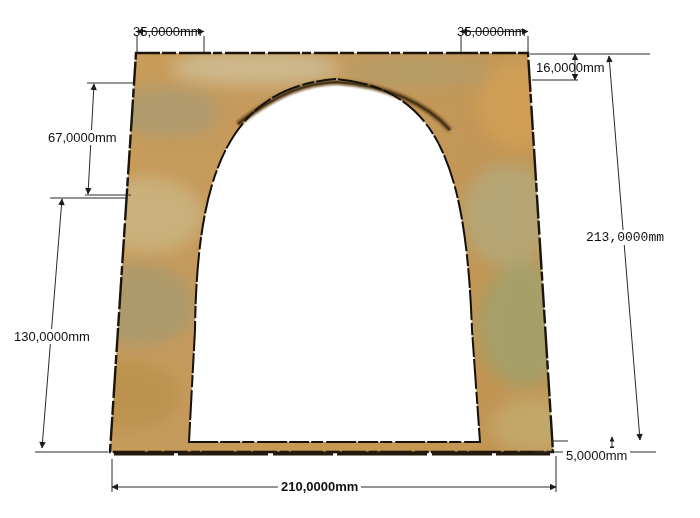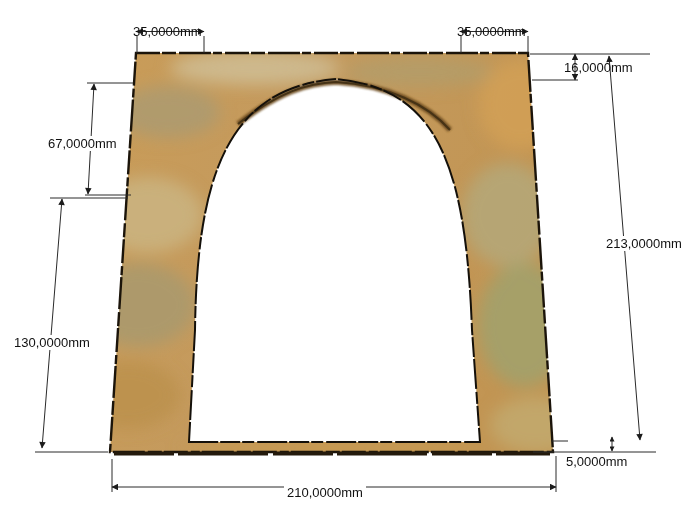--- a/index.html
+++ b/index.html
@@ -5,21 +5,21 @@
   html,body{margin:0;padding:0;background:#ffffff;}
   #stage{
     position:relative;width:700px;height:518px;background:#ffffff;
     font-family:"Liberation Sans", sans-serif;overflow:hidden;
   }
   #drawing-svg{position:absolute;left:0;top:0;}
   .dim-label{
     position:absolute;font-size:13px;line-height:15px;color:#111;
     white-space:nowrap;letter-spacing:0px;
   }
-  .dim-label.masked{background:#ffffff;padding:0 3px;margin-top:6px;}
+  .dim-label.masked{background:#ffffff;padding:0 3px;}
 </style>
 </head>
 <body>
 
 <div id="stage">
 
   <svg id="drawing-svg" width="700" height="518" viewBox="0 0 700 518">
     <defs>
       <marker id="arr" viewBox="0 0 10 10" refX="9.2" refY="5" markerWidth="10" markerHeight="6.5" orient="auto-start-reverse">
         <path d="M0,0 L10,5 L0,10 Z" fill="#1c1c1c"></path>
@@ -94,25 +94,25 @@
       <line x1="609" y1="56" x2="640" y2="440" marker-start="url(#arr)" marker-end="url(#arr)"></line>
       <line x1="112" y1="487" x2="556" y2="487" marker-start="url(#arr)" marker-end="url(#arr)"></line>
       <line x1="612" y1="437" x2="612" y2="451" marker-start="url(#arrS)" marker-end="url(#arrS)"></line>
     </g>
   </svg>
 
   <div class="dim-label" style="left:133px;top:24px;">35,0000mm</div>
 
   <div class="dim-label" style="left:457px;top:24px;">35,0000mm</div>
 
-  <div class="dim-label" style="left:536px;top:60px;margin-left:28px;">16,0000mm</div>
+  <div class="dim-label" style="left:536px;top:60px;">16,0000mm</div>
 
   <div class="dim-label masked" style="left:45px;top:130px;">67,0000mm</div>
 
   <div class="dim-label masked" style="left:11px;top:329px;">130,0000mm</div>
 
-  <div class="dim-label masked" style="left:603px;top:230px;">213,0000mm</div>
+  <div class="dim-label masked" style="left:583px;top:230px;font-family:Liberation Mono, monospace;">213,0000mm</div>
 
   <div class="dim-label masked" style="left:563px;top:448px;">5,0000mm</div>
 
-  <div class="dim-label masked" style="left:284px;top:479px;">210,0000mm</div>
+  <div class="dim-label masked" style="left:278px;top:479px;font-weight:bold;">210,0000mm</div>
 
 </div>
 
 </body></html>

